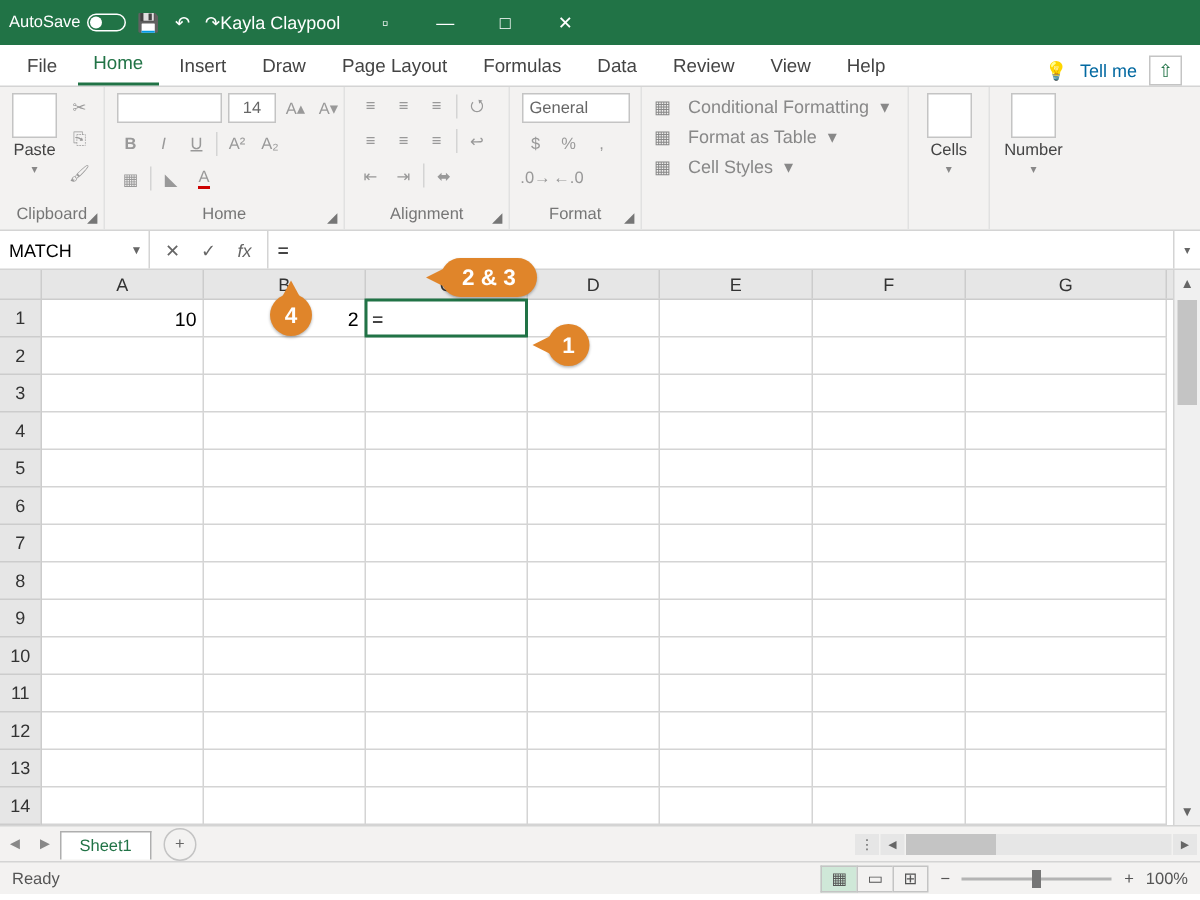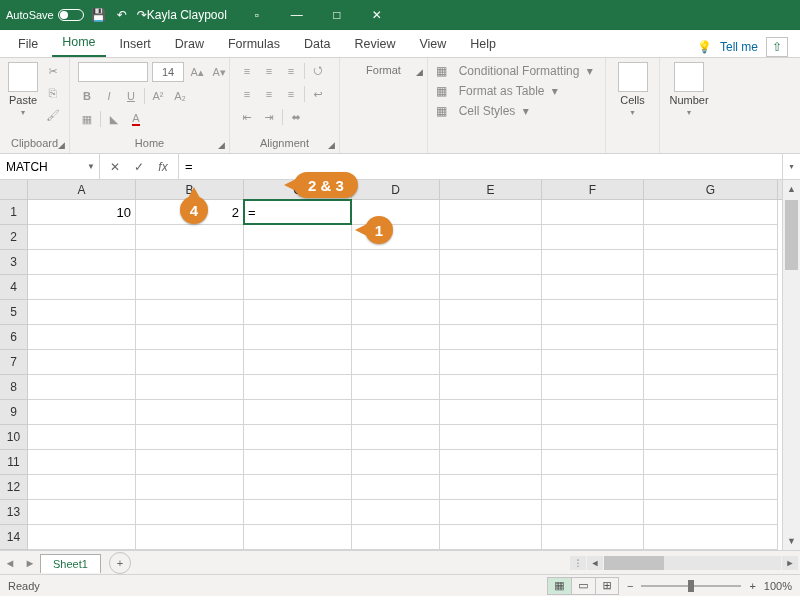--- a/index.html
+++ b/index.html
@@ -108,20 +108,21 @@
     <div class="winbtn">□</div>
     <div class="winbtn">✕</div>
   </div>
 </div>
 
 <div class="tabs">
   <div class="tab">File</div>
   <div class="tab active">Home</div>
   <div class="tab">Insert</div>
   <div class="tab">Draw</div>
+  <div class="tab">Page Layout</div>
   <div class="tab">Formulas</div>
   <div class="tab">Data</div>
   <div class="tab">Review</div>
   <div class="tab">View</div>
   <div class="tab">Help</div>
   <div class="right">
     <span style="color:#666">💡</span>
     <span style="color:#0369a1">Tell me</span>
     <div class="sharebtn">
       <span>⇧</span>
@@ -204,20 +205,36 @@
         <span class="minibtn">⇥</span>
         <span class="sep"></span>
         <span class="minibtn">⬌</span>
       </div>
     </div>
       </div>
     <div class="label"><span>Alignment</span><span class="dlg">◢</span></div>
   </div>
 
   <div class="group" style="width:88px">
+    <div class="body">
+        <div class="col" style="gap:5px">
+      <div class="row">
+            <div style="width:72px;height:20px;border:1px solid #c4c4c4;background:#fff;padding:0 4px;line-height:18px;font-size:11px;color:#666">General</div>
+          </div>
+      <div class="row">
+        <span class="minibtn">$</span>
+        <span class="minibtn">%</span>
+        <span class="minibtn">,</span>
+      </div>
+      <div class="row">
+        <span class="minibtn">.0→</span>
+        <span class="minibtn">←.0</span>
+      </div>
+    </div>
+      </div>
     <div class="label"><span>Format</span><span class="dlg">◢</span></div>
   </div>
 
   <div class="group" style="width:178px">
     <div class="body">
         <div class="col" style="gap:6px;padding-top:2px;font-size:12px;color:#888">
       <div class="row"><span>▦</span>&nbsp;<span>Conditional Formatting</span>&nbsp;▾</div>
       <div class="row"><span>▦</span>&nbsp;<span>Format as Table</span>&nbsp;▾</div>
       <div class="row"><span>▦</span>&nbsp;<span>Cell Styles</span>&nbsp;▾</div>
     </div>

